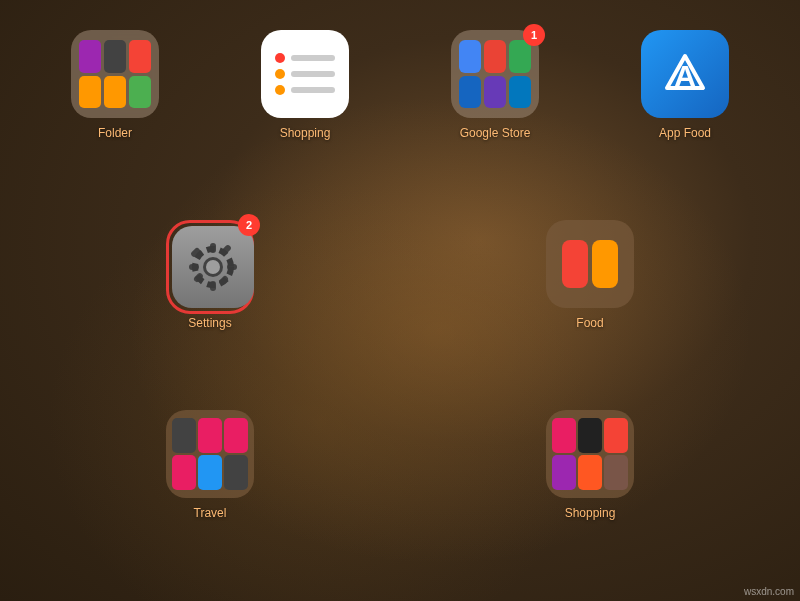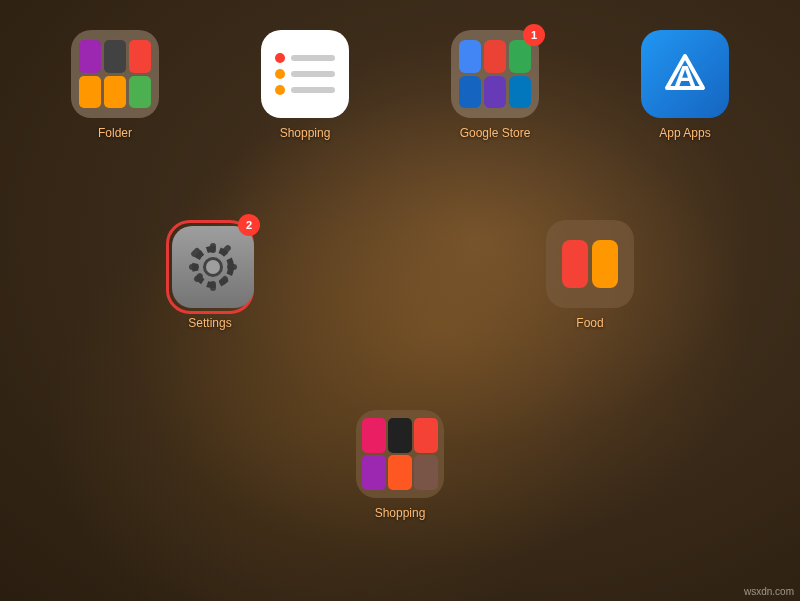--- a/index.html
+++ b/index.html
@@ -330,21 +330,21 @@
       <div class="appstore-icon">
         <svg width="52" height="52" viewBox="0 0 52 52" fill="none">
           <path d="M26 8 L44 40 H8 Z" fill="none" stroke="white" stroke-width="4" stroke-linejoin="round"></path>
           <line x1="12" y1="40" x2="40" y2="40" stroke="white" stroke-width="4" stroke-linecap="round"></line>
           <line x1="26" y1="8" x2="26" y2="18" stroke="none"></line>
 
           <text x="26" y="38" text-anchor="middle" font-size="30" font-weight="bold" fill="white" font-family="Arial">A</text>
         </svg>
       </div>
     </div>
-    <span class="app-label">App Apps</span>
+    <span class="app-label">App Food</span>
   </div>
 </div>
 
 <div style="position:absolute; top:210px; left:0; right:0; display:flex; justify-content:space-around; padding:0 20px; z-index:2;">
 
   <div class="app-item">
     <div class="app-icon-wrap">
       <div class="badge">2</div>
       <div class="settings-highlight">
         <div class="settings-icon-bg">
@@ -379,20 +379,33 @@
         <div class="mini-app" style="background:#f44336; border-radius:8px;"></div>
         <div class="mini-app" style="background:#ff9800; border-radius:8px;"></div>
       </div>
     </div>
     <span class="app-label">Food</span>
   </div>
 </div>
 
 <div style="position:absolute; top:400px; left:0; right:0; display:flex; justify-content:space-around; padding:0 20px; z-index:2;">
 
+  <div class="app-item">
+    <div class="app-icon-wrap">
+      <div class="travel-folder">
+        <div class="mini-app" style="background:#424242;"></div>
+        <div class="mini-app" style="background:#e91e63;"></div>
+        <div class="mini-app" style="background:#e91e63;"></div>
+        <div class="mini-app" style="background:#e91e63;"></div>
+        <div class="mini-app" style="background:#2196f3;"></div>
+        <div class="mini-app" style="background:#424242;"></div>
+      </div>
+    </div>
+    <span class="app-label">Travel</span>
+  </div>
 
 
   <div class="app-item">
     <div class="app-icon-wrap">
       <div class="shopping-folder">
         <div class="mini-app" style="background:#e91e63;"></div>
         <div class="mini-app" style="background:#212121;"></div>
         <div class="mini-app" style="background:#f44336;"></div>
         <div class="mini-app" style="background:#9c27b0;"></div>
         <div class="mini-app" style="background:#ff5722;"></div>

